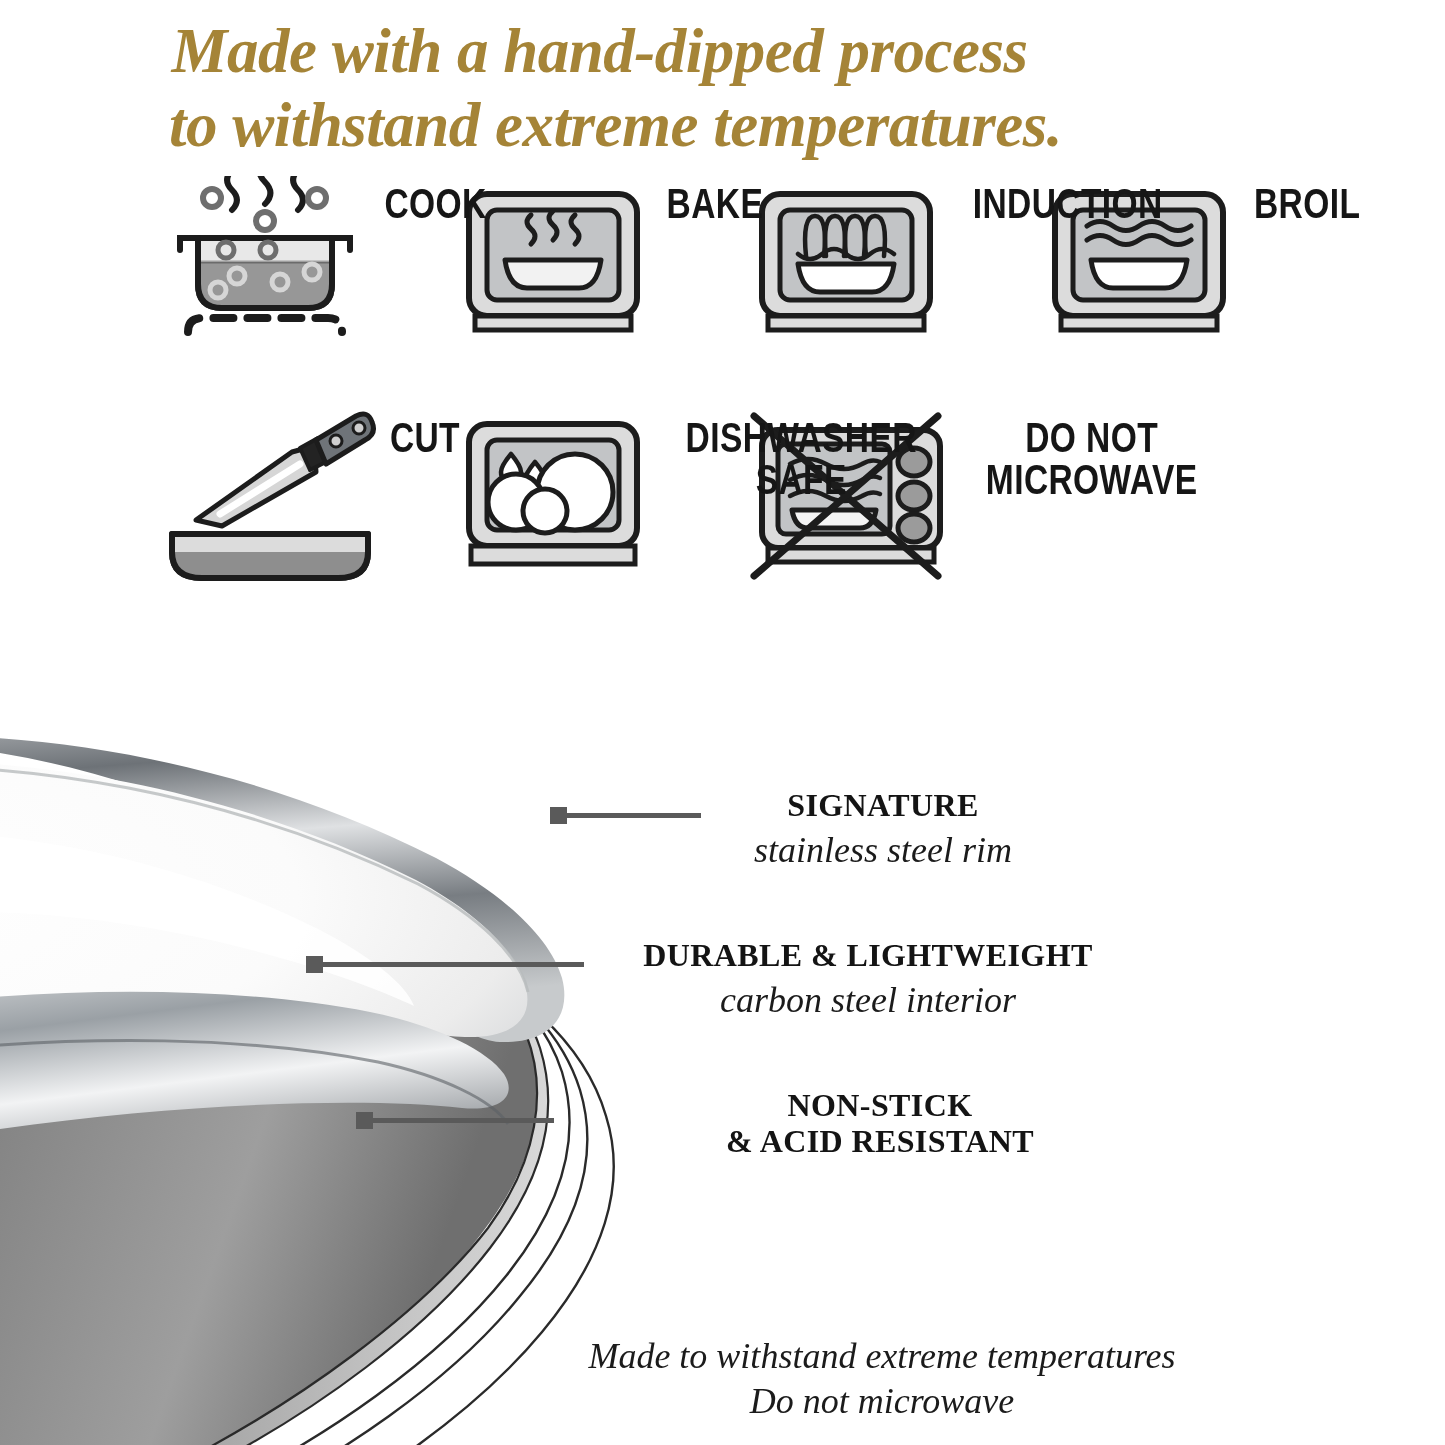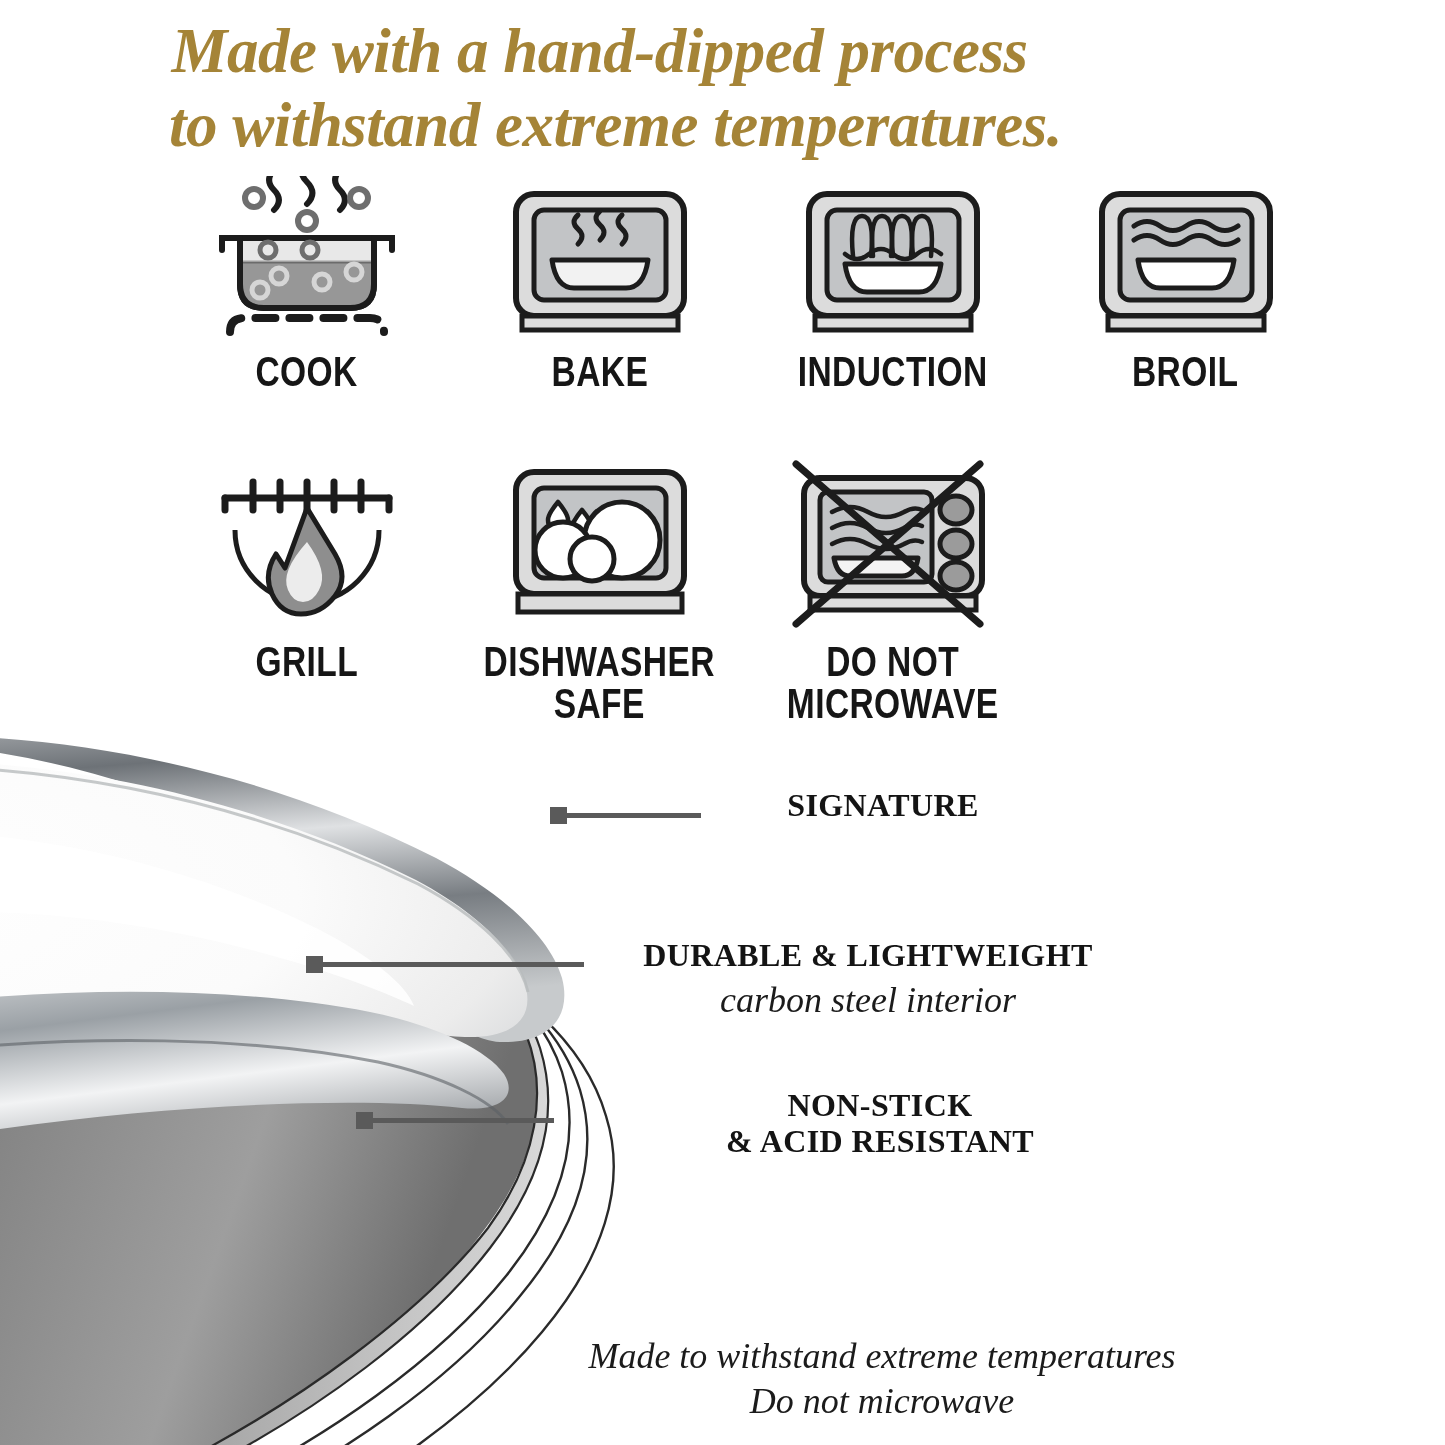--- a/index.html
+++ b/index.html
@@ -25,21 +25,21 @@
   .headline .l1{display:block;}
   .headline .l2{display:block;margin-left:32px;}
 
   
   .icon-grid{
     position:absolute;left:160px;top:176px;width:1175px;
   }
   .icon-row{display:flex;}
   .icon-cell{
     width:293px;
-    display:flex;flex-direction:column;align-items:center;
+    display:flex;flex-direction:row;align-items:flex-start;
   }
   .icon-art{height:168px;display:flex;align-items:flex-end;justify-content:center;}
   .icon-label{
     margin-top:6px;
     font-family:"Liberation Sans Narrow","Liberation Sans",sans-serif;
     font-weight:bold;
     font-size:43px;
     line-height:0.98;
     letter-spacing:0.5px;
     color:#161616;
@@ -197,44 +197,41 @@
           </g>
           <path d="M52 84 L148 84 q-4 28 -22 28 L74 112 q-18 0 -22 -28 Z" fill="#ffffff" stroke="#1c1c1c" stroke-width="5" stroke-linejoin="round"></path>
         </svg>
         </div>
         <div class="icon-label">BROIL</div>
       </div>
     </div>
 
     <div class="icon-row row2" style="margin-top:66px;">
 
-
-      <div class="icon-cell">
-        <div class="icon-art">
-        <svg width="200" height="176" viewBox="0 0 200 176">
-
-          <g stroke="#1c1c1c" stroke-width="7" stroke-linecap="round" fill="none">
-            <path d="M18 40 L182 40"></path>
-            <path d="M18 40 L18 52"></path>
-            <path d="M182 40 L182 52"></path>
-            <path d="M46 24 L46 52"></path>
-            <path d="M73 24 L73 52"></path>
-            <path d="M100 24 L100 52"></path>
-            <path d="M127 24 L127 52"></path>
-            <path d="M154 24 L154 52"></path>
-          </g>
-
-          <path d="M28 72 a72 72 0 0 0 144 0" fill="none" stroke="#1c1c1c" stroke-width="5"></path>
-
-          <path d="M100 50 L128 96 q14 24 0 42 q-14 18 -34 18 q-20 0 -29 -20 q-9 -20 4 -40 l9 14 Z" fill="#8e8e8e" stroke="#1c1c1c" stroke-width="5" stroke-linejoin="round"></path>
-          <path d="M100 84 q22 30 12 48 q-6 12 -16 12 q-10 0 -15 -12 q-8 -18 19 -48 Z" fill="#ececec" stroke="none"></path>
-        </svg>
-        </div>
-        <div class="icon-label">GRILL</div>
-      </div>
+      <div class="icon-cell">
+        <div class="icon-art">
+        <svg width="220" height="176" viewBox="0 0 220 176">
+
+          <path d="M36 110 L132 42 L154 36 L156 62 L62 116 Z" fill="#d6d6d6" stroke="#1c1c1c" stroke-width="5" stroke-linejoin="round"></path>
+          <path d="M60 104 L140 54" fill="none" stroke="#ffffff" stroke-width="7" stroke-linecap="round"></path>
+
+          <path d="M140 38 L158 28 L166 52 L150 60 Z" fill="#232323" stroke="#1c1c1c" stroke-width="4" stroke-linejoin="round"></path>
+
+          <path d="M156 30 L196 6 q12 -6 16 6 q5 12 -7 18 L166 54 Z" fill="#6f7479" stroke="#1c1c1c" stroke-width="5" stroke-linejoin="round"></path>
+          <circle cx="176" cy="31" r="6" fill="#cfcfcf" stroke="#1c1c1c" stroke-width="3"></circle>
+          <circle cx="199" cy="18" r="6" fill="#cfcfcf" stroke="#1c1c1c" stroke-width="3"></circle>
+
+          <path d="M12 124 L208 124 L208 142 q0 26 -30 26 L42 168 q-30 0 -30 -26 Z" fill="#dcdcdc" stroke="#1c1c1c" stroke-width="6" stroke-linejoin="round"></path>
+          <path d="M12 142 L208 142 L208 142 q0 26 -30 26 L42 168 q-30 0 -30 -26 Z" fill="#8e8e8e" stroke="none"></path>
+          <path d="M12 124 L208 124 L208 142 q0 26 -30 26 L42 168 q-30 0 -30 -26 Z" fill="none" stroke="#1c1c1c" stroke-width="6" stroke-linejoin="round"></path>
+        </svg>
+        </div>
+        <div class="icon-label">CUT</div>
+      </div>
+
 
       <div class="icon-cell">
         <div class="icon-art">
         <svg width="200" height="176" viewBox="0 0 200 176">
           <rect x="16" y="14" width="168" height="122" rx="18" fill="#dcdcdc" stroke="#1c1c1c" stroke-width="6"></rect>
           <rect x="34" y="30" width="132" height="90" rx="10" fill="#c2c4c6" stroke="#1c1c1c" stroke-width="5"></rect>
           <rect x="18" y="136" width="164" height="18" fill="#dcdcdc" stroke="#1c1c1c" stroke-width="5"></rect>
 
           <path d="M58 44 q10 12 10 18 q0 9 -10 9 q-10 0 -10 -9 q0 -6 10 -18 Z" fill="#ffffff" stroke="#1c1c1c" stroke-width="4.5" stroke-linejoin="round"></path>
           <path d="M82 52 q10 12 10 18 q0 9 -10 9 q-10 0 -10 -9 q0 -6 10 -18 Z" fill="#ffffff" stroke="#1c1c1c" stroke-width="4.5" stroke-linejoin="round"></path>
@@ -384,20 +381,21 @@
   </div>
   <div class="leader" id="leader-2">
     <span class="dot"></span>
   </div>
   <div class="leader" id="leader-3">
     <span class="dot"></span>
   </div>
 
   <div class="callout" id="callout-1">
     <div class="ttl">SIGNATURE</div>
+    <div class="sub">stainless steel rim</div>
   </div>
 
   <div class="callout" id="callout-2">
     <div class="ttl">DURABLE &amp; LIGHTWEIGHT</div>
     <div class="sub">carbon steel interior</div>
   </div>
 
   <div class="callout" id="callout-3">
     <div class="ttl">NON-STICK
 &amp; ACID RESISTANT</div>

